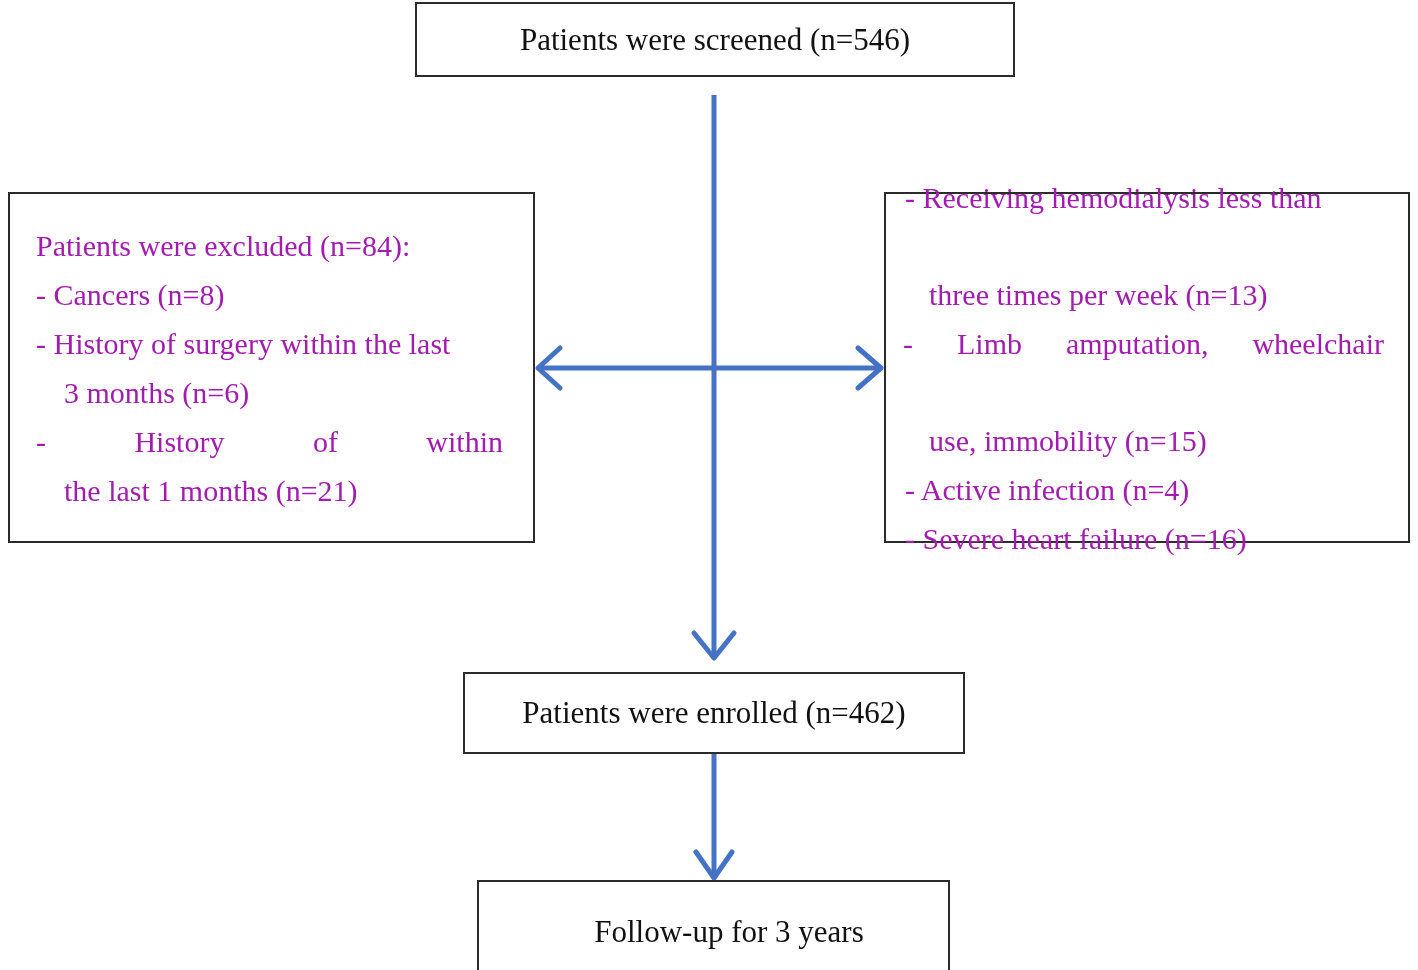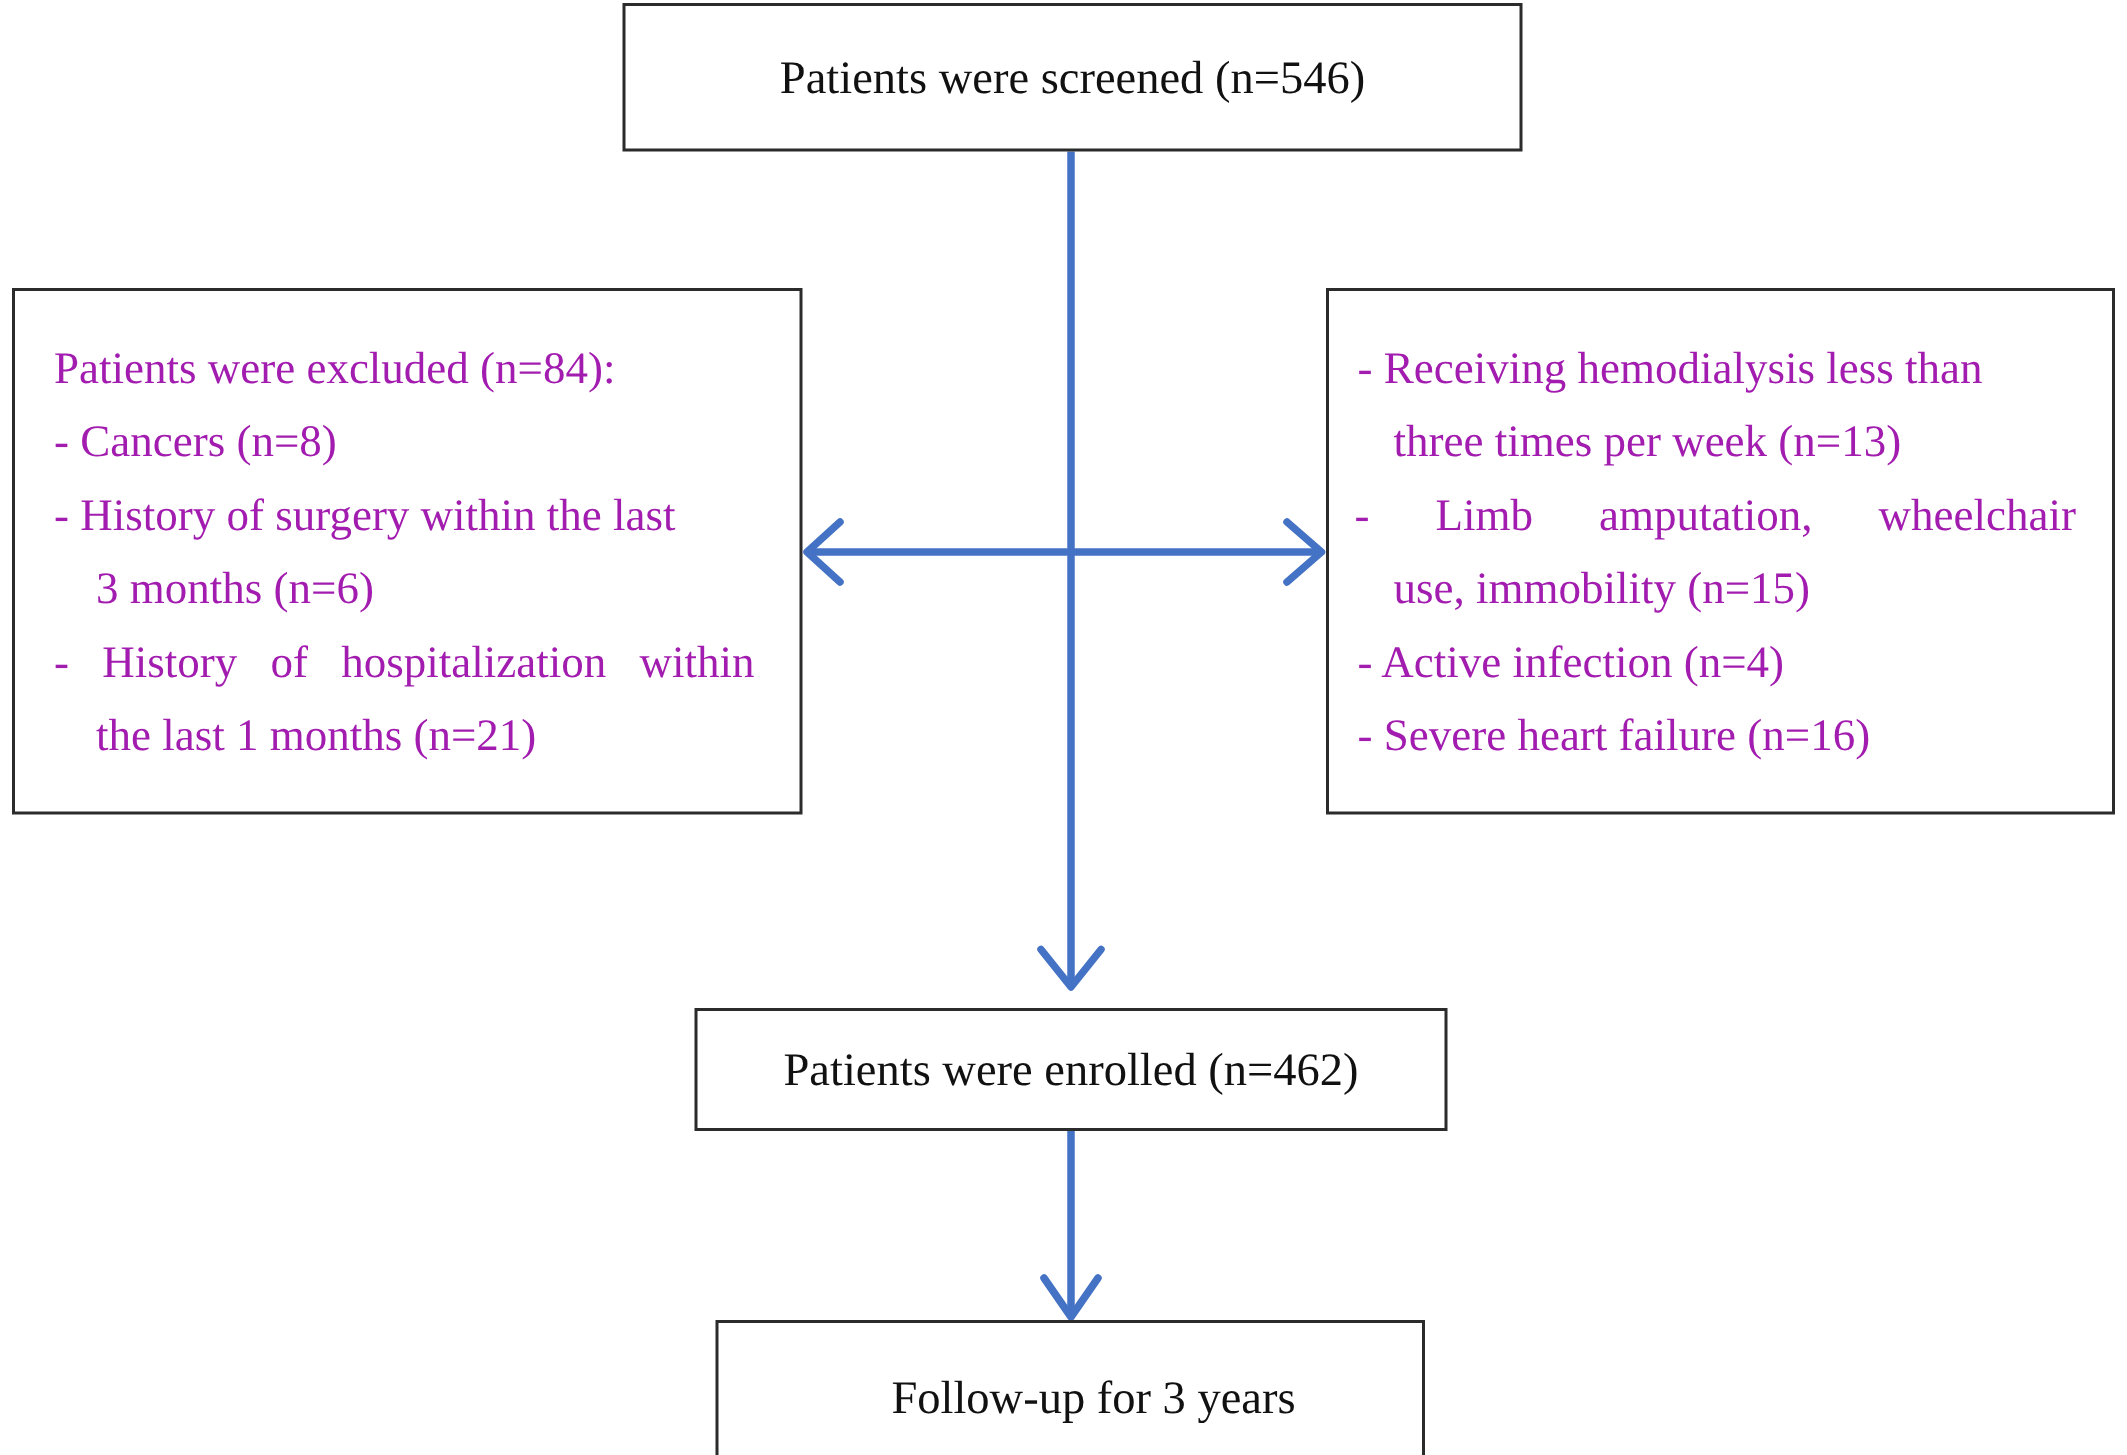--- a/index.html
+++ b/index.html
@@ -50,20 +50,21 @@
     display: flex;
     justify-content: space-between;
     white-space: nowrap;
   }
   .crit-line.justified > span { display: inline-block; }
   .crit-line.indent {
     padding-left: 34px;
   }
   .crit-line.indent-sm {
     padding-left: 30px;
+    margin-top: 48px;
   }
   svg.connectors {
     position: absolute;
     left: 0;
     top: 0;
     width: 1418px;
     height: 970px;
     pointer-events: none;
   }
 </style>
@@ -82,35 +83,34 @@
 
     <polyline points="858,348 881,368 858,388" fill="none" stroke="#4472C4" stroke-width="5" stroke-linecap="round" stroke-linejoin="round"></polyline>
 
     <polyline points="694,633 714,658 734,633" fill="none" stroke="#4472C4" stroke-width="5" stroke-linecap="round" stroke-linejoin="round"></polyline>
 
     <line x1="714" y1="745" x2="714" y2="876" stroke="#4472C4" stroke-width="5"></line>
 
     <polyline points="696,852 714,878 732,852" fill="none" stroke="#4472C4" stroke-width="5" stroke-linecap="round" stroke-linejoin="round"></polyline>
   </svg>
 
-  <div class="flow-box" style="left:415px; top:2px; width:600px; height:99px;">
+  <div class="flow-box" style="left:415px; top:2px; width:600px; height:75px;">
     <div class="box-title">Patients were screened (n=546)</div>
   </div>
 
   <div class="flow-box" style="left:8px; top:192px; width:527px; height:351px;">
     <div class="crit-list">
       <div class="crit-line heading">Patients were excluded (n=84):</div>
       <div class="crit-line heading">- Cancers (n=8)</div>
       <div class="crit-line heading">- History of surgery within the last</div>
       <div class="crit-line indent">3 months (n=6)</div>
       <div class="crit-line justified" style="padding-left:6px; padding-right:14px;">
         <span>-</span>
         <span>History</span>
         <span>of</span>
-        <span>hospitalization</span>
         <span>within</span>
       </div>
       <div class="crit-line indent">the last 1 months (n=21)</div>
     </div>
   </div>
 
   <div class="flow-box" style="left:884px; top:192px; width:526px; height:351px;">
     <div class="crit-list" style="padding-left:13px; padding-right:14px;">
       <div class="crit-line heading">- Receiving hemodialysis less than</div>
       <div class="crit-line indent-sm">three times per week (n=13)</div>

